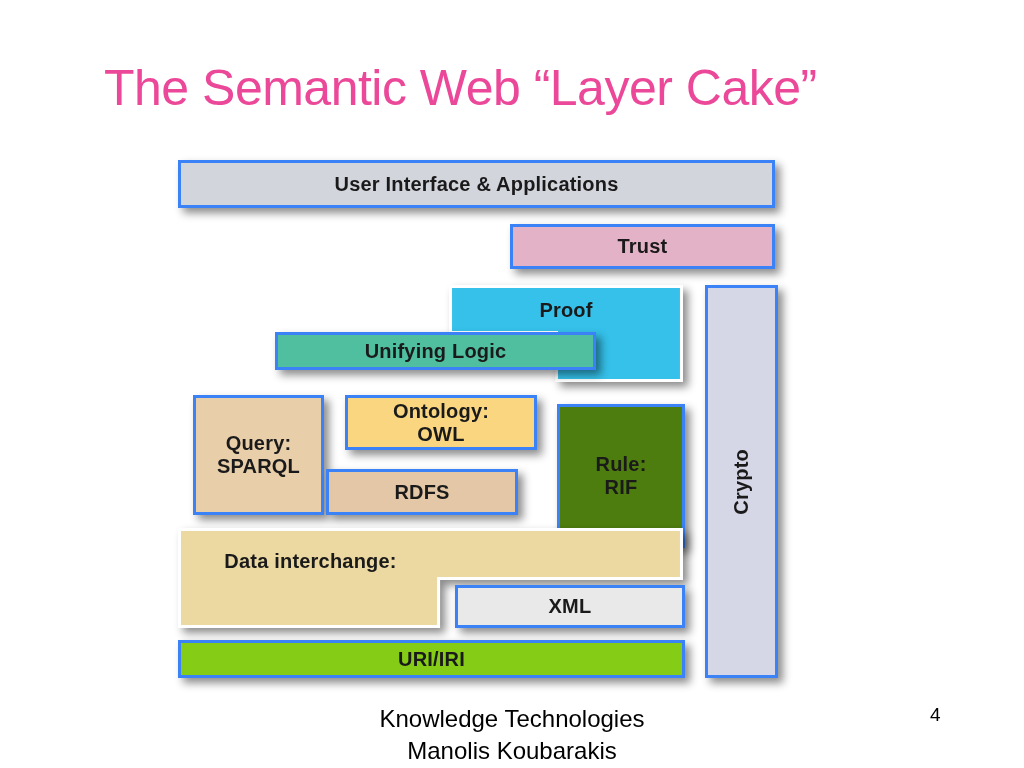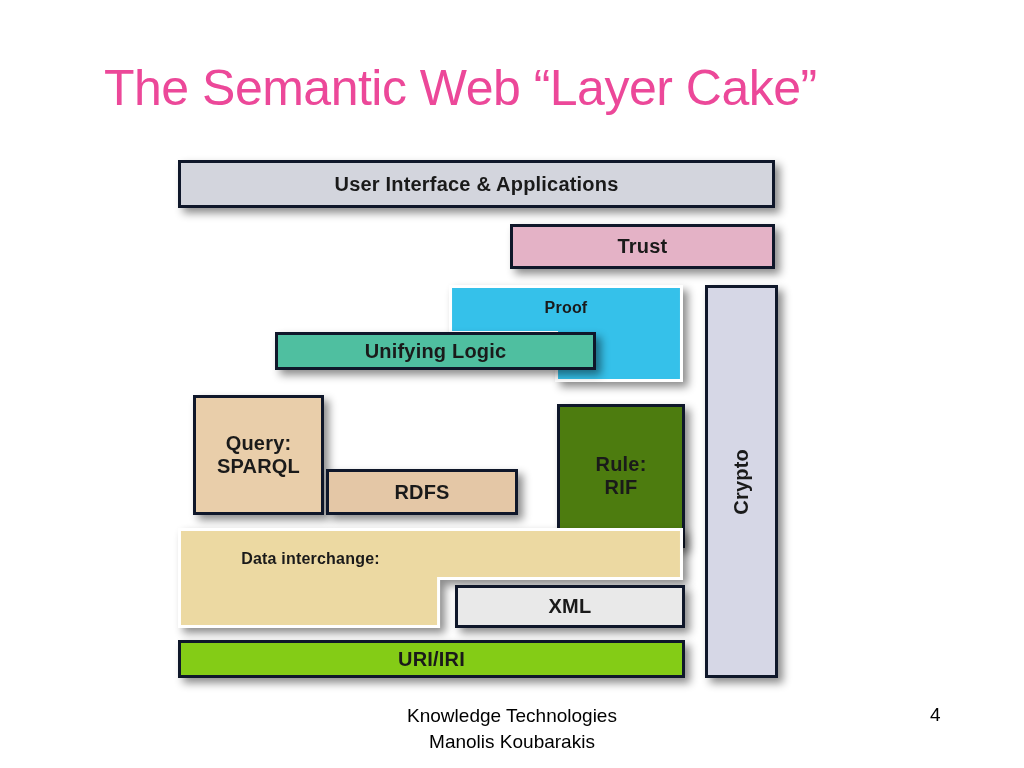--- a/index.html
+++ b/index.html
@@ -34,21 +34,21 @@
     position: absolute;
     left: 0;
     top: 0;
     width: 1024px;
     height: 700px;
   }
 
   .blk {
     position: absolute;
     box-sizing: border-box;
-    border: 3px solid #0f172a;
+    border: 3px solid #3b82f6;
     color: #1a1a1a;
     font-size: 20px;
     font-weight: bold;
     display: flex;
     align-items: center;
     justify-content: center;
     text-align: center;
     line-height: 1.15;
     filter: drop-shadow(5px 5px 4px rgba(0,0,0,0.45));
     letter-spacing: 0.2px;
@@ -66,41 +66,41 @@
     inset: 0;
     background: #ffffff;
   }
   .lshape .fill {
     position: absolute;
     inset: 0;
   }
   .lshape .lbl {
     position: absolute;
     color: #1a1a1a;
-    font-size: 16px;
+    font-size: 20px;
     font-weight: bold;
     text-align: center;
     line-height: 1.15;
     letter-spacing: 0.2px;
   }
 
   
   .vert .lbl {
     writing-mode: vertical-rl;
     transform: rotate(180deg);
   }
 
   
   #footer {
     position: absolute;
     left: 0;
     top: 703px;
     width: 1024px;
     text-align: center;
-    font-size: 19px;
+    font-size: 24px;
     color: #000000;
     line-height: 1.35;
   }
   #footer .fline { display: block; }
   #slide-number {
     position: absolute;
     left: 930px;
     top: 704px;
     font-size: 19px;
     color: #000000;
@@ -132,20 +132,26 @@
     <span class="lbl">Unifying Logic</span>
   </div>
 
   <div class="blk" id="blk-query" style="left:193px; top:395px; width:131px; height:120px; background:#e9ceaa;">
     <span>
       <span class="lbl">Query:</span>
       <span class="lbl">SPARQL</span>
     </span>
   </div>
 
+  <div class="blk" id="blk-ontology" style="left:345px; top:395px; width:192px; height:55px; background:#fad681;">
+    <span>
+      <span class="lbl">Ontology:</span>
+      <span class="lbl">OWL</span>
+    </span>
+  </div>
 
   <div class="blk" id="blk-rdfs" style="left:326px; top:469px; width:192px; height:46px; background:#e4c7a6;">
     <span class="lbl">RDFS</span>
   </div>
 
   <div class="blk" id="blk-rule" style="left:557px; top:395px; width:128px; height:144px; background:#4d7c0f;margin-top:9px;">
     <span>
       <span class="lbl">Rule:</span>
       <span class="lbl">RIF</span>
     </span>

